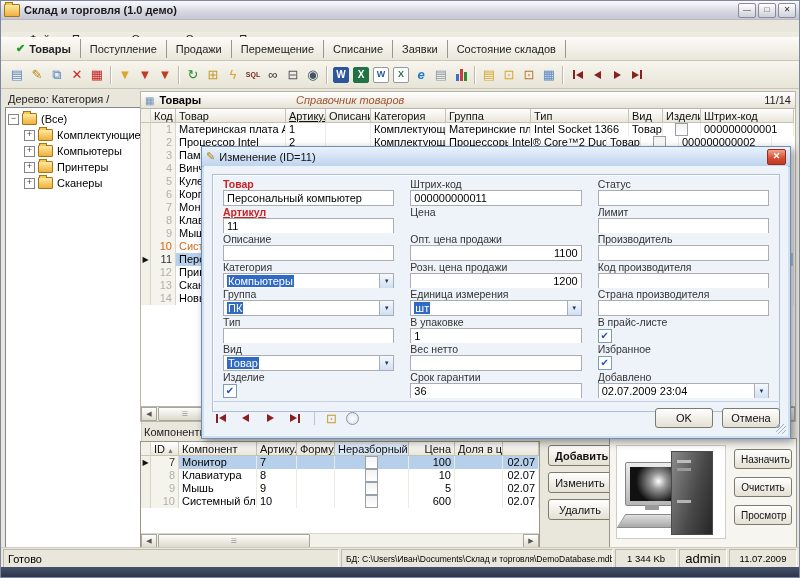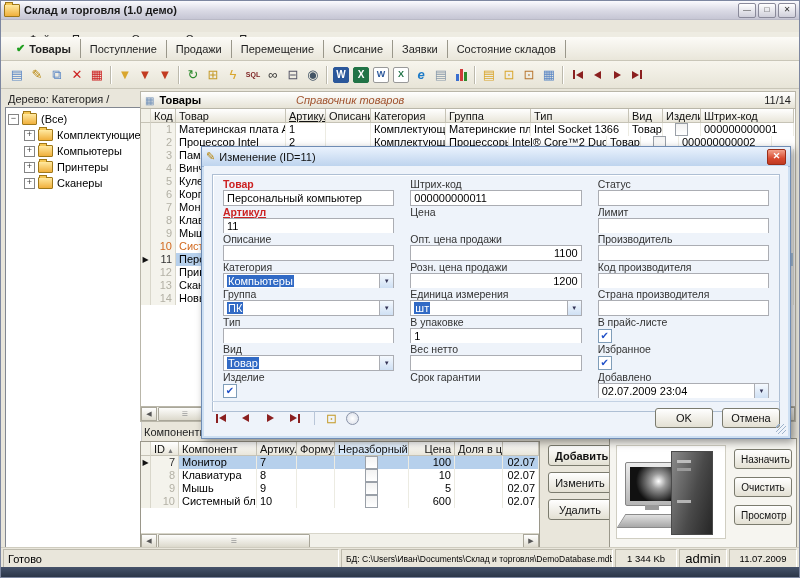--- a/index.html
+++ b/index.html
@@ -682,20 +682,21 @@
           <div class="fcell" style="grid-area: 6 / 2;">
             <div class="flabel">В упаковке</div>
             <div class="ctl">1</div>
           </div>
           <div class="fcell" style="grid-area: 7 / 2;">
             <div class="flabel">Вес нетто</div>
             <div class="ctl"></div>
           </div>
           <div class="fcell" style="grid-area: 8 / 2;">
             <div class="flabel">Срок гарантии</div>
+            <div class="ctl">36</div>
           </div>
           <div class="fcell" style="grid-area: 2 / 3;">
             <div class="flabel">Лимит</div>
             <div class="ctl"></div>
           </div>
           <div class="fcell" style="grid-area: 1 / 3;">
             <div class="flabel">Статус</div>
             <div class="ctl"></div>
           </div>
           <div class="fcell" style="grid-area: 3 / 3;">

